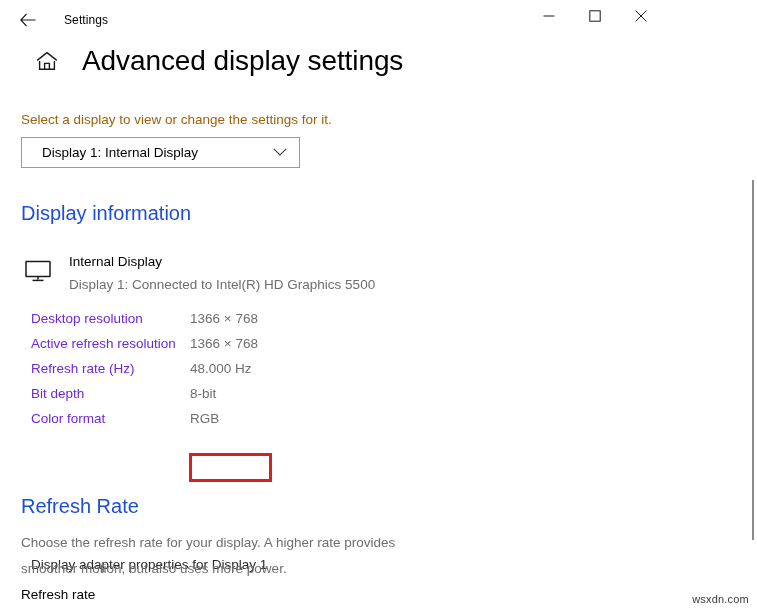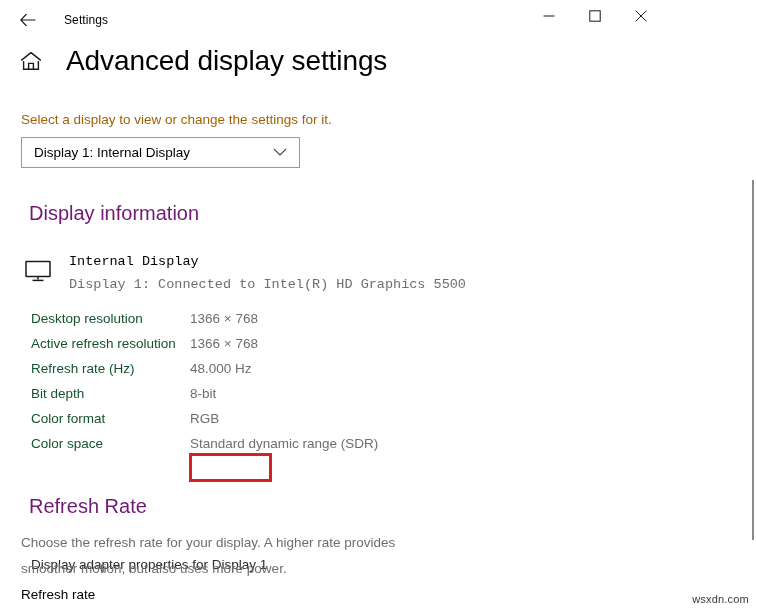--- a/index.html
+++ b/index.html
@@ -49,21 +49,21 @@
     width: 46px; height: 32px;
     display: flex;
     align-items: center;
     justify-content: center;
   }
   .win-btn svg { display: block; }
 
   
   .page-header {
     position: absolute;
-    left: 0; top: 44px;
+    left: 16px; top: 44px;
     display: flex;
     align-items: center;
     text-align: right;
   }
   .home-icon {
     width: 34px; height: 34px;
     margin-left: 14px;
     display: flex;
     align-items: center;
     justify-content: center;
@@ -97,46 +97,44 @@
     border: 1px solid #9a9a9a;
     background: #ffffff;
     box-sizing: border-box;
     display: flex;
     align-items: center;
     justify-content: space-between;
   }
   .combo-value {
     font-size: 13.5px;
     color: #000000;
-    margin-left: 12px;
+    margin-left: 20px;
     white-space: nowrap;
   }
   .combo-chevron {
     margin-right: 12px;
     display: flex;
     align-items: center;
   }
 
   .section-heading {
     position: absolute;
     left: 21px;
     font-size: 20px;
     font-weight: 400;
-    color: #701a75;
-    white-space: nowrap;
-    margin-left: 8px;
+    color: #1d4ed8;
+    white-space: nowrap;
   }
   #display-info-heading { top: 102px; }
 
   .display-row {
     position: absolute;
     left: 21px; top: 152px;
     display: flex;
     align-items: flex-start;
-    font-family: Liberation Mono, monospace;
   }
   .monitor-icon {
     width: 34px; height: 34px;
     margin-top: 2px;
     display: flex;
     align-items: center;
     justify-content: center;
   }
   .display-texts {
     margin-left: 14px;
@@ -160,21 +158,21 @@
     left: 31px; top: 206px;
   }
   .info-row {
     display: flex;
     height: 25px;
     align-items: center;
   }
   .info-key {
     width: 159px;
     font-size: 13.5px;
-    color: #14532d;
+    color: #6d28d9;
     white-space: nowrap;
   }
   .info-val {
     font-size: 13.5px;
     color: #6e6e6e;
     white-space: nowrap;
   }
   .info-row.highlighted .info-val {
     position: relative;
   }
@@ -320,24 +318,20 @@
       <span class="info-val">48.000 Hz</span>
     </div>
     <div class="info-row">
       <span class="info-key">Bit depth</span>
       <span class="info-val">8-bit</span>
     </div>
     <div class="info-row">
       <span class="info-key">Color format</span>
       <span class="info-val">RGB</span>
     </div>
-    <div class="info-row">
-      <span class="info-key">Color space</span>
-      <span class="info-val">Standard dynamic range (SDR)</span>
-    </div>
   </div>
 
   <div class="highlight-box"></div>
 
   <div class="adapter-link">Display adapter properties for Display 1</div>
 
   <div class="section-heading" id="refresh-rate-heading">Refresh Rate</div>
 
   <div class="body-text">Choose the refresh rate for your display. A higher rate provides smoother motion, but also uses more power.</div>
 

